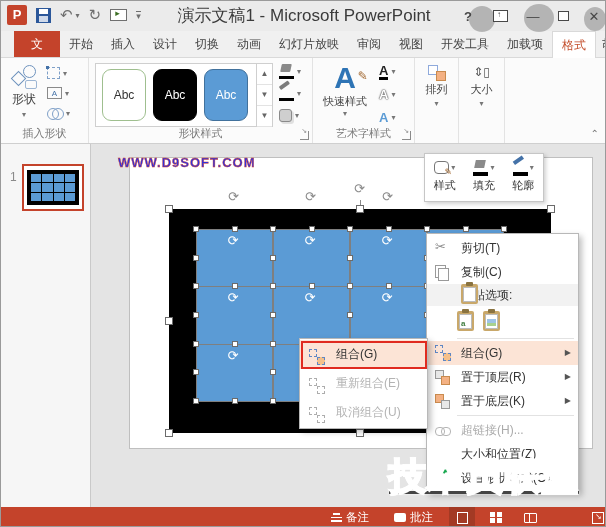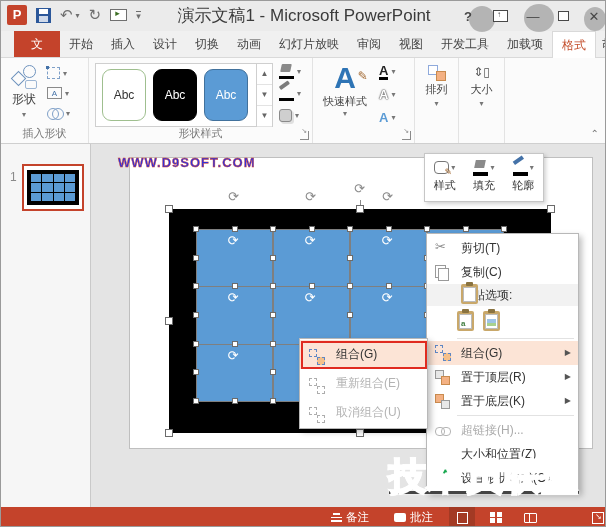--- a/index.html
+++ b/index.html
@@ -340,20 +340,21 @@
           </div>
         <div class="arow">
             <span class="a-outl">A</span>
             <span class="dd8">▾</span>
           </div>
         <div class="arow">
             <span class="a-eff">A</span>
             <span class="dd8">▾</span>
           </div>
       </div>
+      <div class="glabel">艺术字样式</div>
       <div class="launcher"></div>
     </div>
 
     <div class="rgroup g-arr">
       <div class="ic-arrange">
           <div class="b"></div>
           <div class="f"></div>
         </div>
       <div class="btnlabel">排列</div>
       <div class="btndd">▾</div>

